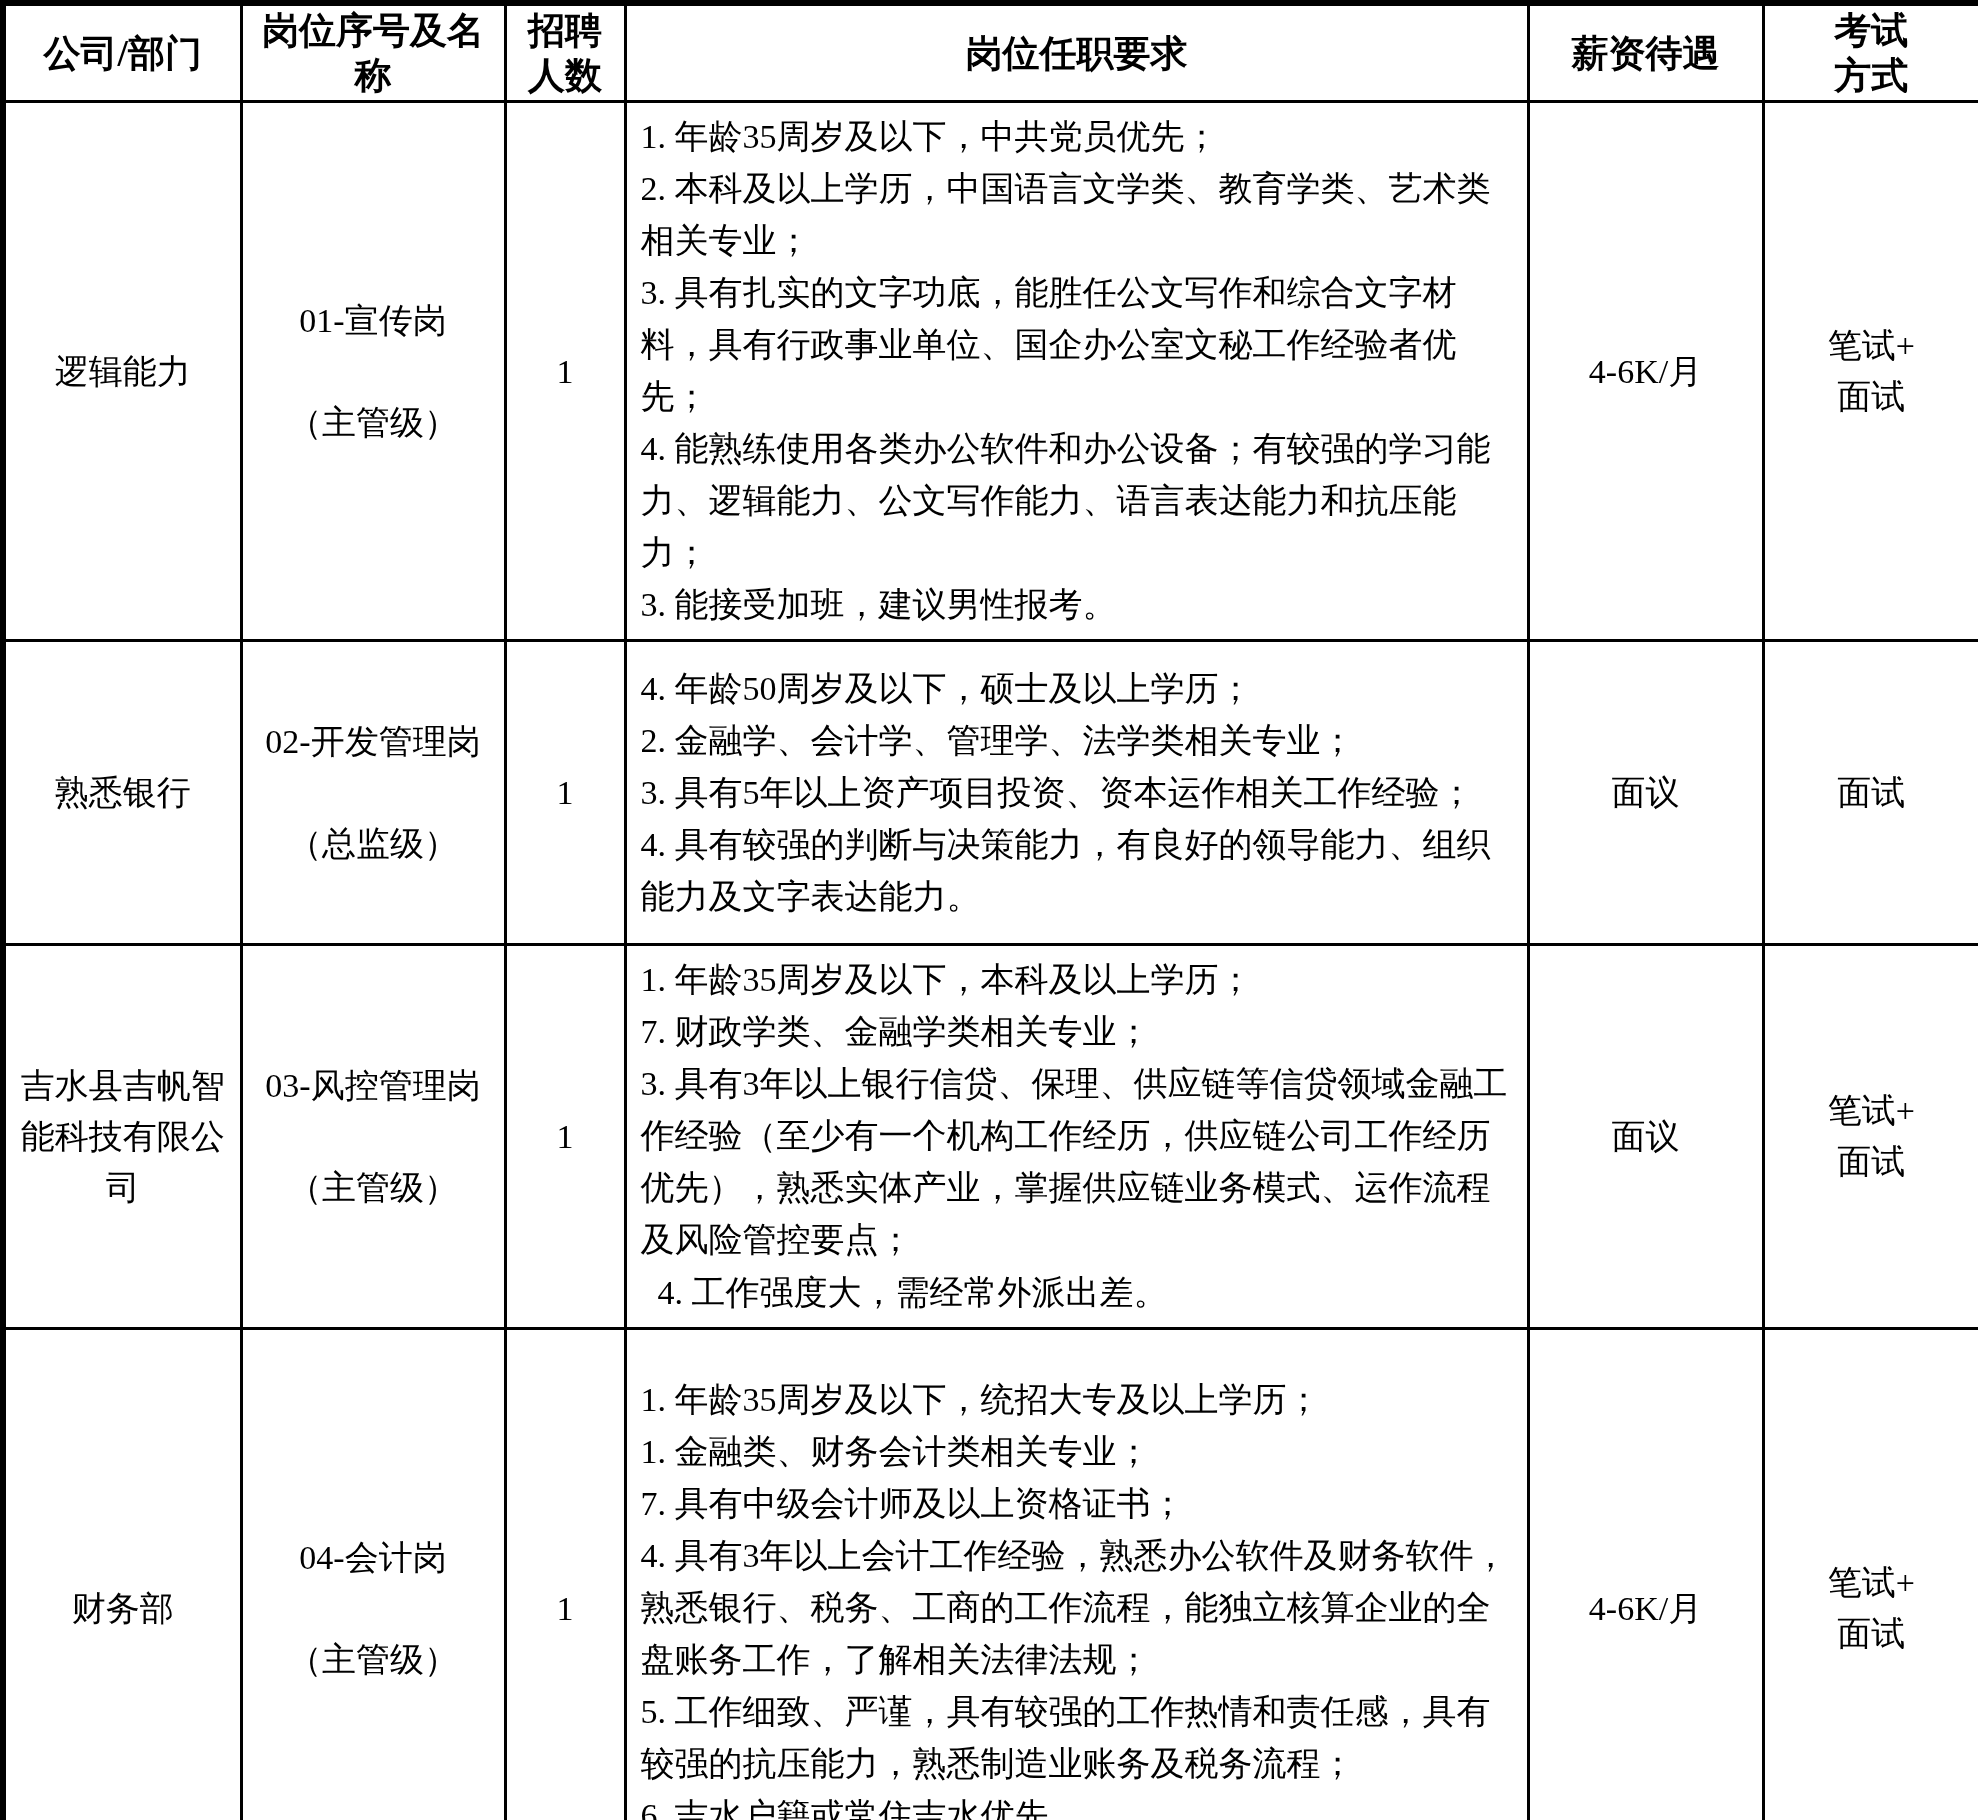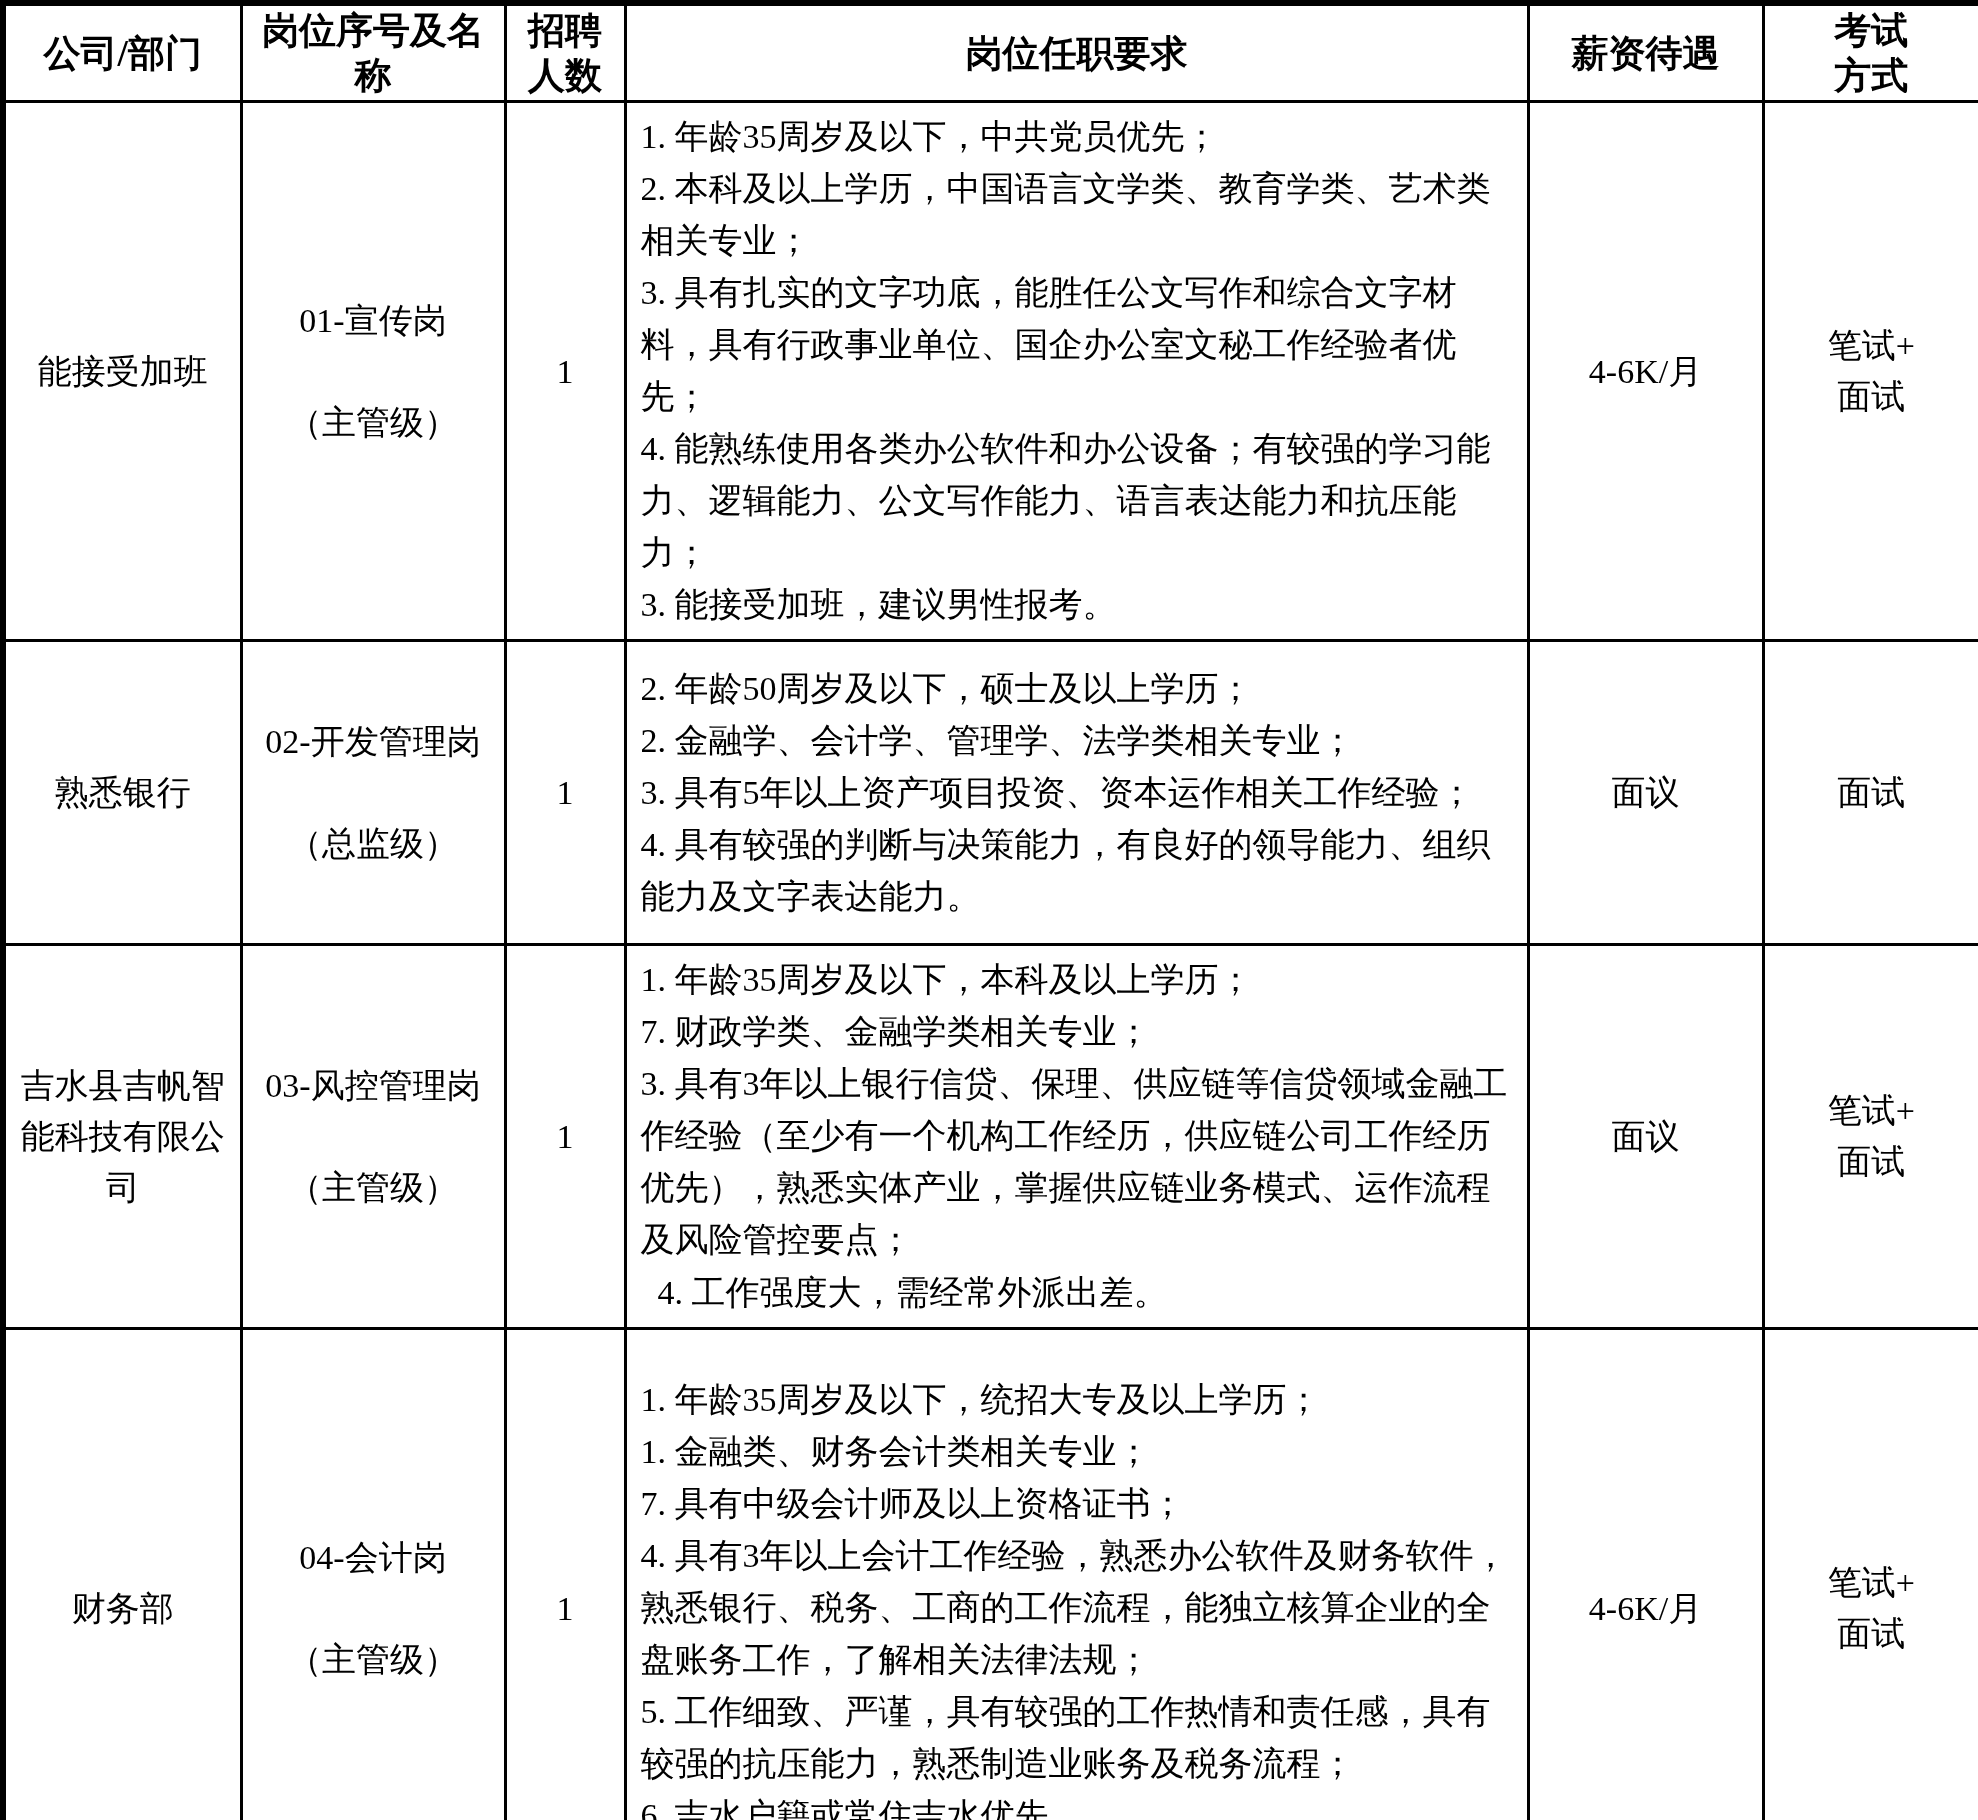--- a/index.html
+++ b/index.html
@@ -69,21 +69,21 @@
     <th>岗位序号及名称</th>
     <th>招聘
 人数</th>
     <th>岗位任职要求</th>
     <th>薪资待遇</th>
     <th>考试
 方式</th>
   </tr>
 
   <tr style="height:520px">
-    <td class="c-center">能接受加班</td>
+    <td class="c-center">逻辑能力</td>
     <td class="c-center">
       <div>01-宣传岗</div>
       <div>（主管级）</div>
     </td>
     <td class="c-center">1</td>
     <td class="c-req">
       <div class="req-item">1. 年龄35周岁及以下，中共党员优先；</div>
       <div class="req-item">2. 本科及以上学历，中国语言文学类、教育学类、艺术类相关专业；</div>
       <div class="req-item">3. 具有扎实的文字功底，能胜任公文写作和综合文字材料，具有行政事业单位、国企办公室文秘工作经验者优先；</div>
       <div class="req-item">4. 能熟练使用各类办公软件和办公设备；有较强的学习能力、逻辑能力、公文写作能力、语言表达能力和抗压能力；</div>
@@ -95,21 +95,21 @@
   </tr>
 
   <tr style="height:304px">
     <td class="c-center">熟悉银行</td>
     <td class="c-center">
       <div>02-开发管理岗</div>
       <div>（总监级）</div>
     </td>
     <td class="c-center">1</td>
     <td class="c-req">
-      <div class="req-item">2. 年龄50周岁及以下，硕士及以上学历；</div>
+      <div class="req-item">4. 年龄50周岁及以下，硕士及以上学历；</div>
       <div class="req-item">2. 金融学、会计学、管理学、法学类相关专业；</div>
       <div class="req-item">3. 具有5年以上资产项目投资、资本运作相关工作经验；</div>
       <div class="req-item">4. 具有较强的判断与决策能力，有良好的领导能力、组织能力及文字表达能力。</div>
     </td>
     <td class="c-center">面议</td>
     <td class="c-center">面试</td>
   </tr>
 
   <tr style="height:346px">
     <td class="c-center">吉水县吉帆智能科技有限公司</td>

